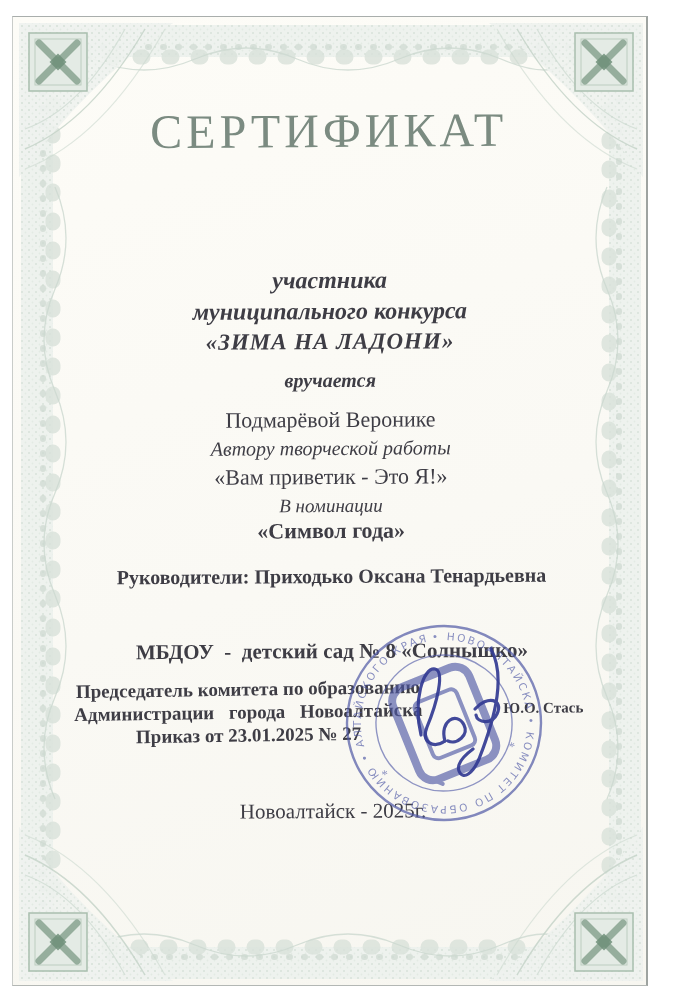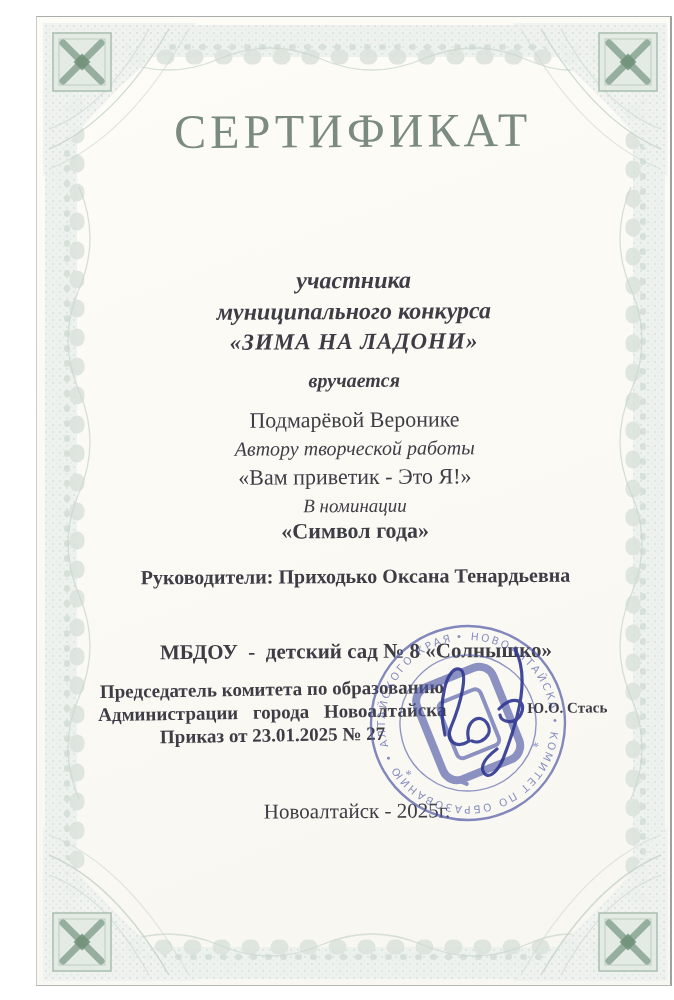--- a/index.html
+++ b/index.html
@@ -2,21 +2,21 @@
 <html><head>
 <meta charset="utf-8">
 <style>
   html,body{margin:0;padding:0;}
   body{
     width:674px;height:1000px;position:relative;overflow:hidden;
     background:#ffffff;
     font-family:"Liberation Serif", serif;
   }
   .page{
-    position:absolute;left:36px;top:16px;width:636px;height:970px;
+    position:absolute;left:12px;top:16px;width:636px;height:970px;
     background:linear-gradient(160deg,#fdfcf7 0%,#faf9f4 55%,#f7f6f0 100%);
     border-top:1px solid #a9aeac;
     border-left:1px solid #c9ccc9;
     border-right:2px solid #9ea3a0;
     border-bottom:1px solid #b3b7b4;
     box-sizing:border-box;
   }
   .border-svg{position:absolute;left:0;top:0;width:636px;height:970px;}
   .content{
     position:absolute;left:0;top:0;width:636px;height:970px;

